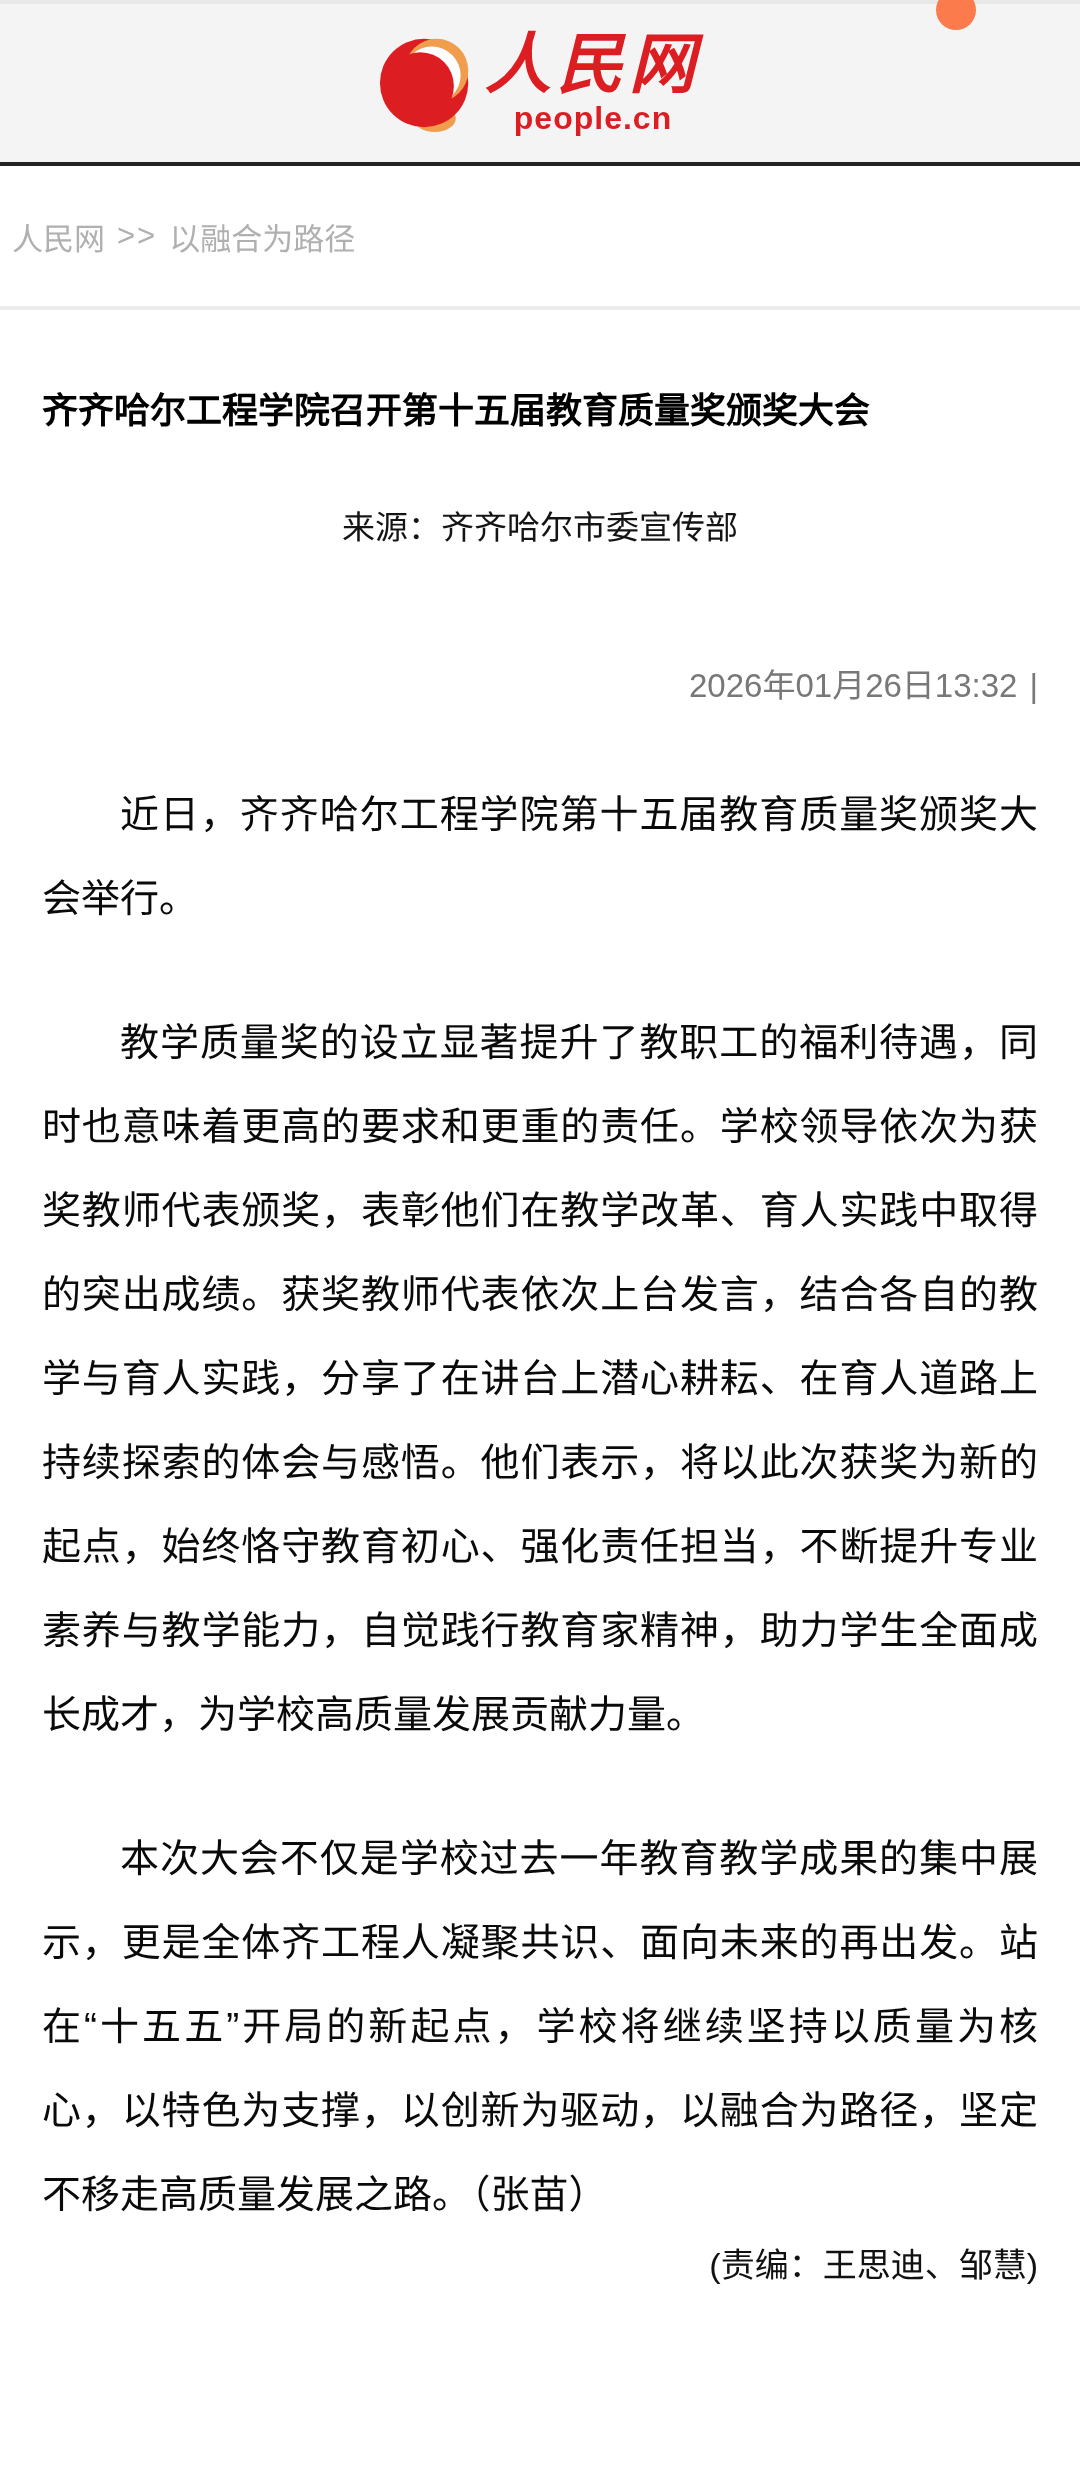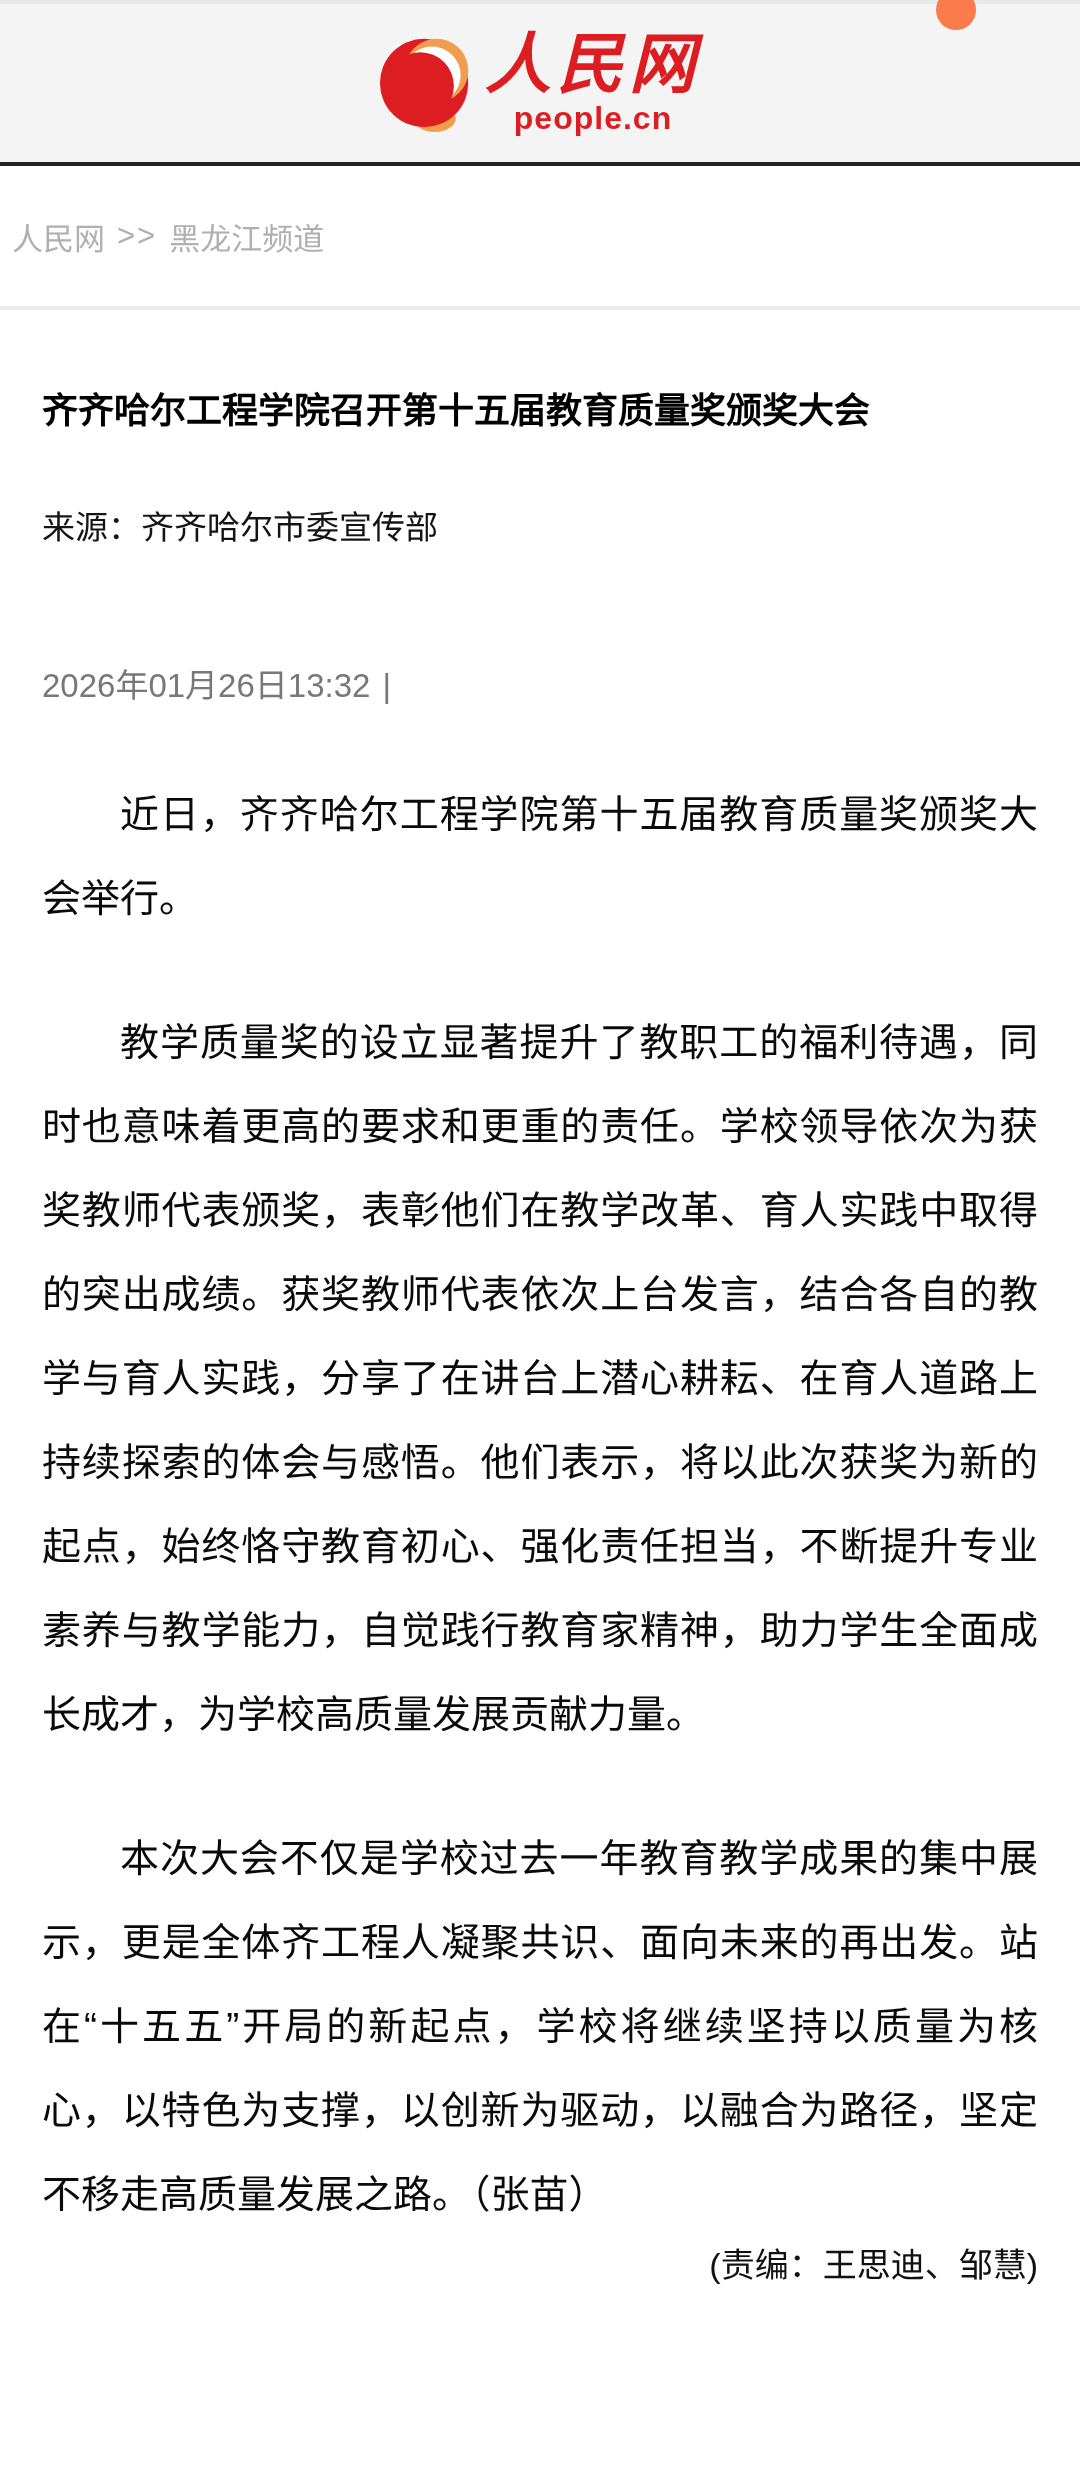--- a/index.html
+++ b/index.html
@@ -103,28 +103,28 @@
   .article{padding:0 42px;}
   .article-title{
     margin:58px 0 0 0;
     font-size:36px;
     line-height:86px;
     font-weight:700;
     color:#000000;
   }
   .source-line{
     margin-top:54px;
-    text-align:left;
+    text-align:center;
     font-size:33px;
     line-height:40px;
     color:#141414;
   }
   .date-line{
     margin-top:118px;
-    text-align:left;
+    text-align:right;
     font-size:33px;
     line-height:40px;
     color:var(--date-gray);
   }
   .date-line .date-sep{margin-left:12px;}
   .article-body{margin-top:67px;}
   .article-body p{
     margin:0;
     font-size:39px;
     line-height:84px;
@@ -163,21 +163,21 @@
         <span class="logo-en">people.cn</span>
       </span>
     </a>
   </header>
 
   <div class="header-divider"></div>
 
   <nav class="breadcrumb">
     <a>人民网</a>
     <span class="sep">&gt;&gt;</span>
-    <a>黑龙江频道</a>
+    <a>以融合为路径</a>
   </nav>
 
   <div class="section-divider"></div>
 
   <main class="article">
     <h1 class="article-title">齐齐哈尔工程学院召开第十五届教育质量奖颁奖大会</h1>
 
     <div class="source-line"><span>来源：</span><span>齐齐哈尔市委宣传部</span>
     </div>
 

